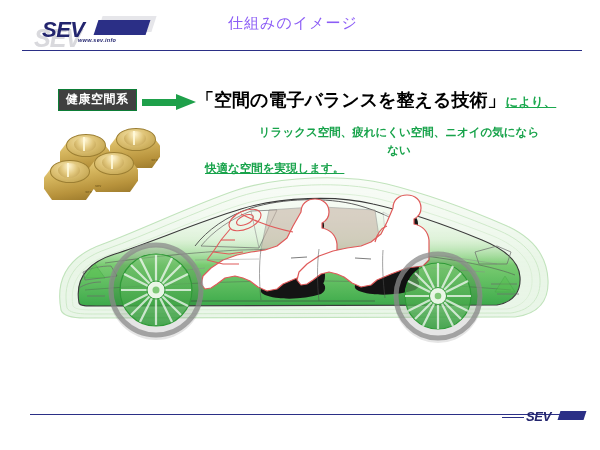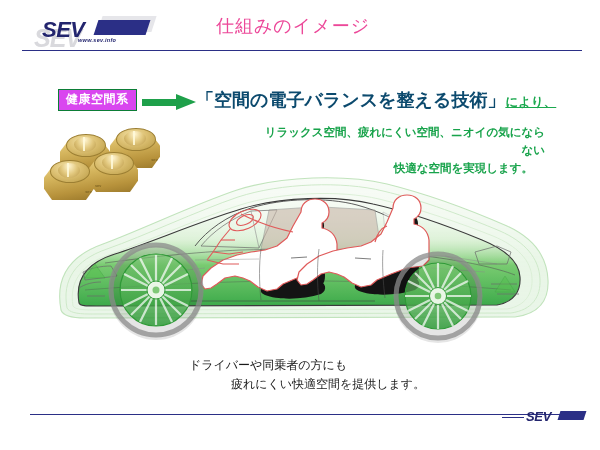--- a/index.html
+++ b/index.html
@@ -46,22 +46,22 @@
     transform: skewX(-18deg);
   }
   .header-logo .url {
     position: absolute; left: 44px; top: 21px;
     font-size: 5.5px; font-weight: bold; font-style: italic;
     color: #23256e; letter-spacing: 0.3px;
   }
   .header-title {
     position: absolute; left: 0; right: 14px; top: 14px;
     text-align: center;
-    font-size: 18px;
-    color: #ec4899;
+    font-size: 15px;
+    color: #8b5cf6;
     font-family: "DejaVu Sans", sans-serif;
     letter-spacing: 1px;
   }
   .rule-top {
     position: absolute; left: 22px; right: 18px; top: 50px;
     height: 0; border-top: 1.6px solid #2b2f86;
   }
 
   
   .subtitle {
@@ -69,21 +69,21 @@
     font-size: 11px; font-weight: bold;
     color: #1a1c86;
     font-family: "DejaVu Sans", sans-serif;
     letter-spacing: 0.5px;
   }
 
   
   .green-box {
     position: absolute; left: 58px; top: 89px;
     padding: 3px 7px 4px 7px;
-    background: #d946ef;
+    background: #404040;
     border: 1.5px solid #0c7d36;
     color: #ffffff;
     font-size: 12px; font-weight: bold;
     font-family: "DejaVu Sans", sans-serif;
     letter-spacing: 0.5px;
     line-height: 1.1;
   }
   .arrow {
     position: absolute; left: 142px; top: 94px;
     width: 56px; height: 16px;
@@ -100,38 +100,38 @@
     border-bottom: 8px solid transparent;
     border-left: 20px solid #1ea04a;
   }
   .headline {
     position: absolute; left: 196px; top: 88px;
     white-space: nowrap;
     font-family: "DejaVu Sans", sans-serif;
   }
   .headline .red {
     font-size: 18px; font-weight: bold;
-    color: #0c4a6e;
+    color: #000000;
     letter-spacing: 0px;
   }
   .headline .grn {
     font-size: 12.5px; font-weight: bold;
     color: #1aa84e;
     text-decoration: underline;
   }
   .body-green {
     position: absolute; left: 205px; top: 124px;
     width: 340px;
     font-size: 11.5px; font-weight: bold;
     color: #18a34b;
     font-family: "DejaVu Sans", sans-serif;
     line-height: 1.55;
   }
-  .body-green .l1 { display:block; text-align: right; margin-left: 48px; }
-  .body-green .l2 { display:block; text-align: right; padding-right: 12px; }
+  .body-green .l1 { display:block; text-align: center; margin-left: 48px; }
+  .body-green .l2 { display:block; text-align: left; padding-right: 12px; text-decoration: underline; }
 
   
   .parts { position: absolute; left: 44px; top: 128px; width: 130px; height: 76px; }
   .nut { position: absolute; width: 50px; height: 42px; }
   .nut .body {
     position: absolute; left: 0; top: 7px; width: 50px; height: 33px;
     background: linear-gradient(170deg,#e8cd7e 0%, #d4b45c 32%, #b8933c 72%, #9c7a2c 100%);
     clip-path: polygon(16% 0%, 84% 0%, 100% 32%, 100% 66%, 84% 100%, 16% 100%, 0% 66%, 0% 32%);
     box-shadow: 0 2px 3px rgba(0,0,0,0.28);
   }
@@ -443,24 +443,20 @@
       </g>
 
       <g fill="none" stroke="#4f4f4f" stroke-width="0.7" opacity="0.75">
         <path d="M216,89 C214,104 214,122 216,140"></path>
         <path d="M274,89 C272,104 272,124 274,141"></path>
         <path d="M338,90 C337,104 338,122 340,138"></path>
       </g>
     </svg>
   </div>
 
-  <div class="caption">
-    <span class="c1">ドライバーや同乗者の方にも</span>
-    <span class="c2">疲れにくい快適空間を提供します。</span>
-  </div>
 
   <div class="rule-bottom"></div>
   <div class="footer-logo">
     <div class="dash"></div>
     <div class="mark">SEV</div>
     <div class="bar"></div>
   </div>
 
 </div>
 

